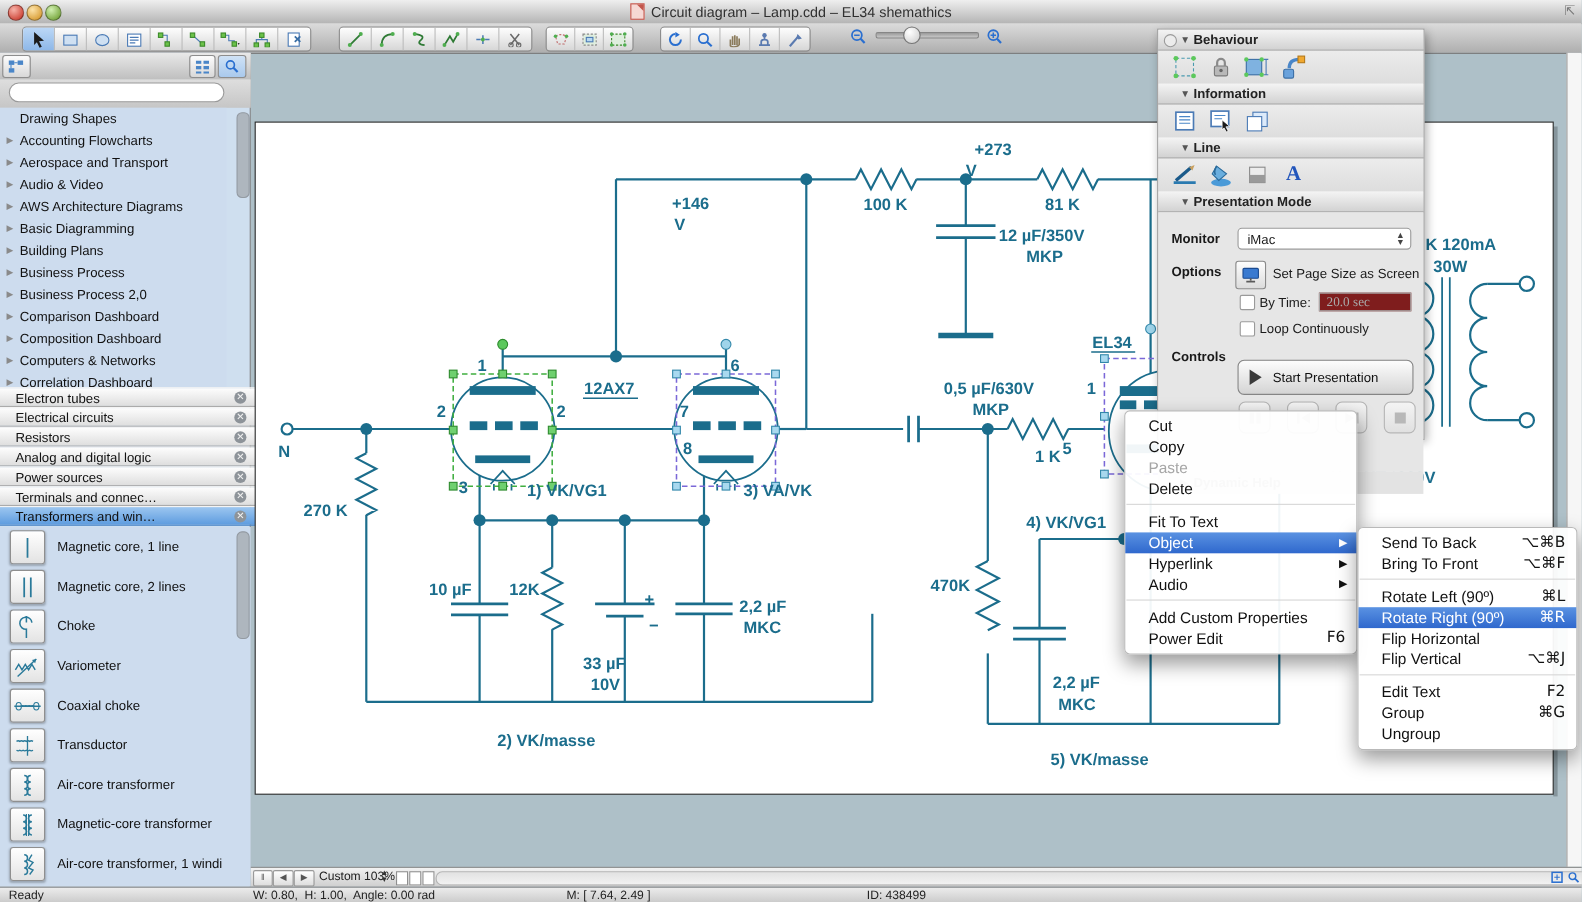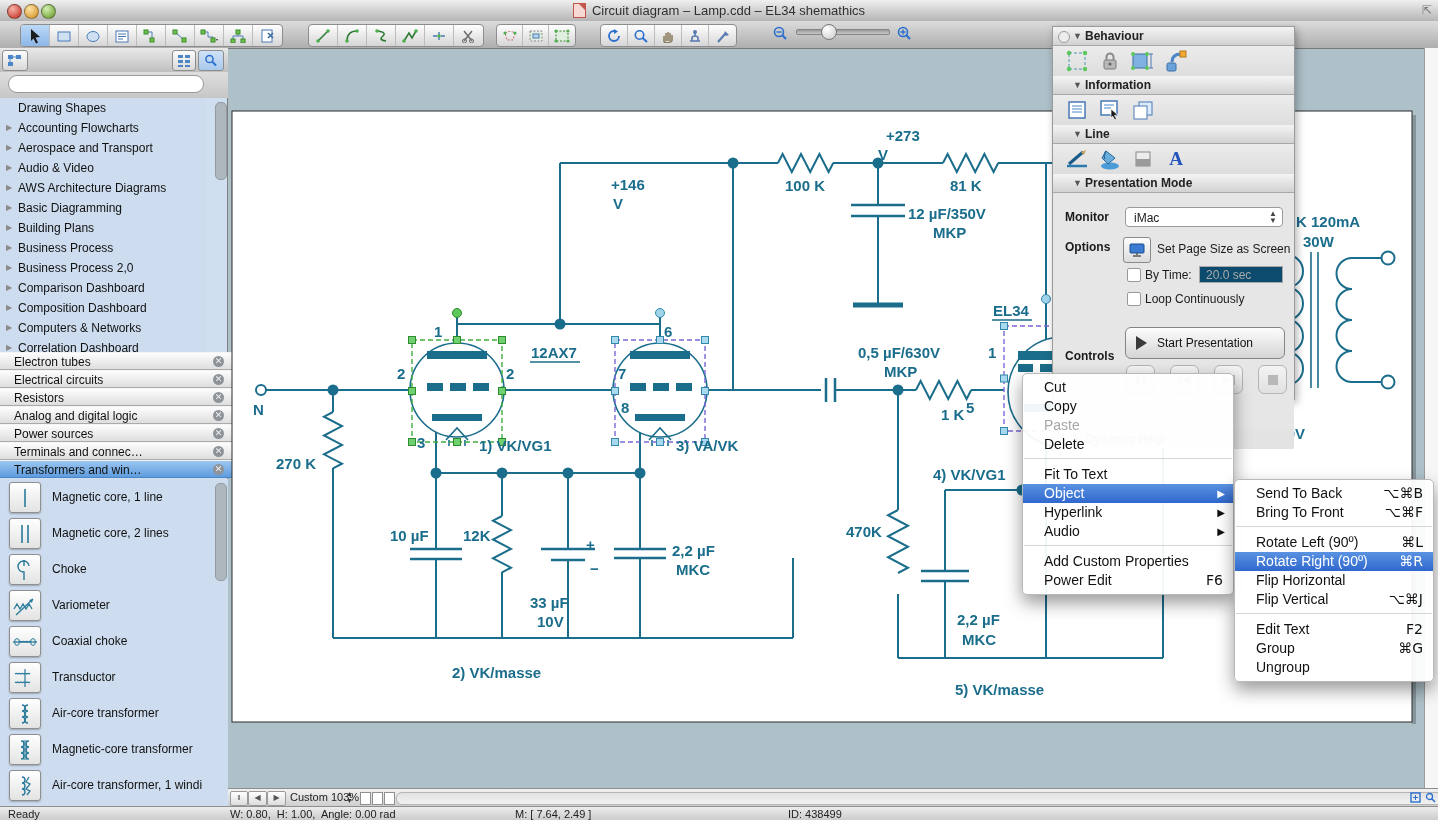--- a/index.html
+++ b/index.html
@@ -76,22 +76,22 @@
   .picons{height:30px;display:flex;align-items:center;gap:9px;padding-left:12px;background:linear-gradient(#ececec,#dddddd)}
   .picon{width:24px;height:24px;display:flex;align-items:center;justify-content:center}
   .pres{position:relative;height:236px;background:#e6e6e6;font-size:12px;color:#1a1a1a}
   .plabel{position:absolute;font-weight:bold}
   .dropdown{position:absolute;left:72px;top:14px;width:158px;height:20px;background:#fff;border:1px solid #9a9a9a;border-radius:4px;
     font-size:12px;line-height:20px;padding-left:8px;box-sizing:border-box}
   .ddstep{position:absolute;right:2px;top:2px;width:14px;height:14px;font-size:8px;color:#444;line-height:7px;text-align:center}
   .screenbtn{position:absolute;left:70px;top:44px;width:26px;height:24px;border:1px solid #8a8a8a;border-radius:3px;
     background:linear-gradient(#fdfdfd,#dcdcdc);display:flex;align-items:center;justify-content:center}
   .chk{position:absolute;width:12px;height:12px;background:#fff;border:1px solid #9a9a9a;border-radius:2px}
-  .btfield{position:absolute;left:146px;top:73px;width:84px;height:17px;border:1px solid #a8a8a8;background:#0c4a6e;
-    color:#a9a9a9;font-size:12px;padding-left:6px;box-sizing:border-box;font-family:Liberation Sans, sans-serif}
+  .btfield{position:absolute;left:146px;top:73px;width:84px;height:17px;border:1px solid #a8a8a8;background:#7f1d1d;
+    color:#a9a9a9;font-size:12px;padding-left:6px;box-sizing:border-box;font-family:Liberation Serif, serif}
   .startbtn{position:absolute;left:72px;top:134px;width:158px;height:30px;border:1px solid #858585;border-radius:6px;
     background:linear-gradient(#fdfdfd,#d4d4d4);font-size:12px;color:#111;display:flex;align-items:center;justify-content:center}
   .startbtn .ptri{position:absolute;left:10px;width:0;height:0;border-left:11px solid #3a3a3a;
     border-top:7px solid transparent;border-bottom:7px solid transparent}
   .pbtn{position:absolute;top:172px;width:27px;height:27px;border:1px solid #b5b5b5;border-radius:6px;
     background:linear-gradient(#f4f4f4,#e0e0e0);display:flex;align-items:center;justify-content:center}
   .dynhelp{height:20px;display:flex;align-items:center;padding-left:32px;font-size:12px;font-weight:bold;color:#9a9a9a;position:relative;background:#e3e3e3}
   .dynhelp .disc{position:absolute;left:20px;font-size:9px;color:#aaa}
 
   
@@ -772,21 +772,21 @@
             <rect x="2" y="2" width="14" height="9" rx="1" fill="#3a7ad0" stroke="#1a4a90"></rect>
             <path d="M9,11 V13 M5,14 H13" stroke="#5a5a5a" stroke-width="1.6"></path>
           </svg>
       </div>
       <span style="position:absolute;left:104px;top:49px">Set Page Size as Screen</span>
       <span class="chk" style="left:74px;top:75px"></span>
       <span style="position:absolute;left:92px;top:75px">By Time:</span>
       <input class="btfield" readonly="" value="20.0 sec" style="">
       <span class="chk" style="left:74px;top:99px"></span>
       <span style="position:absolute;left:92px;top:99px">Loop Continuously</span>
-      <span class="plabel" style="left:12px;top:156px">Controls</span>
+      <span class="plabel" style="left:12px;top:124px">Controls</span>
       <div class="startbtn">
         <span class="ptri"></span>
         <span>Start Presentation</span>
       </div>
       <div class="pbtn" style="left:73px">
           <svg width="12" height="12">
             <rect x="1" y="1" width="4" height="10" fill="#b8b8b8"></rect>
             <rect x="7" y="1" width="4" height="10" fill="#b8b8b8"></rect>
           </svg>
         </div>

